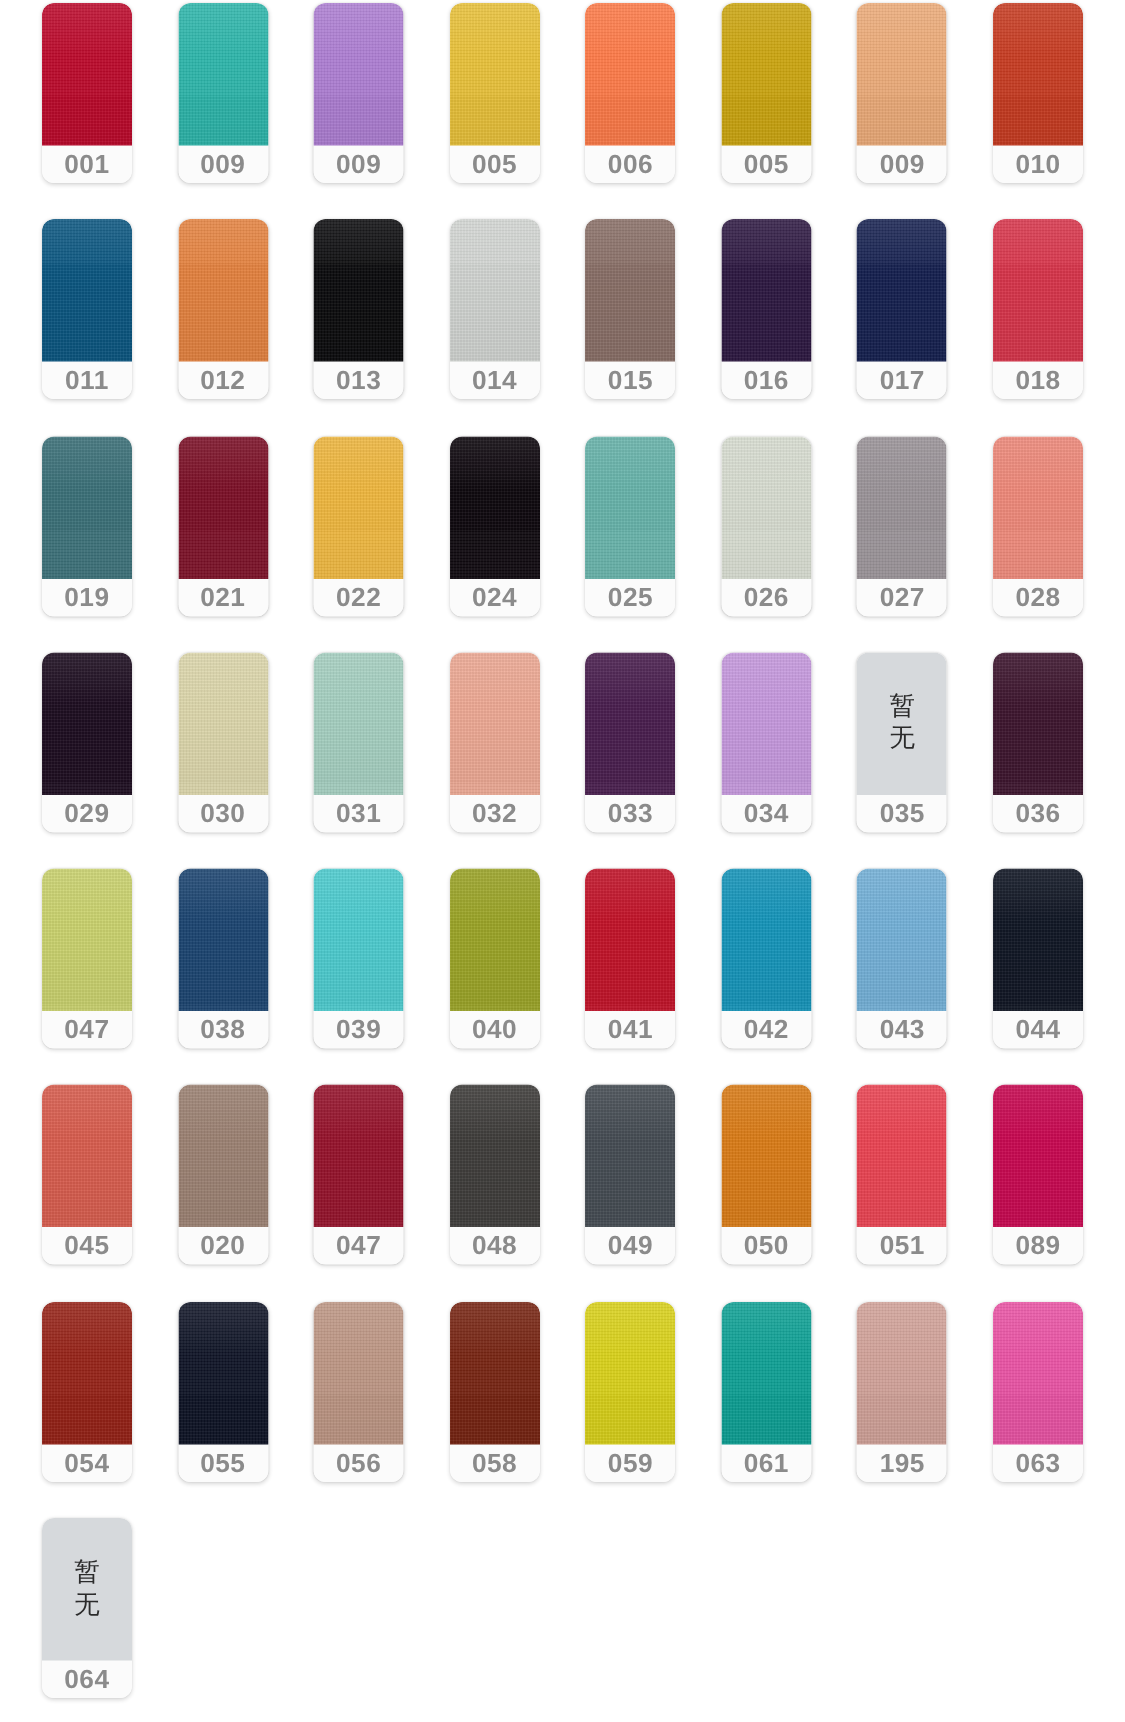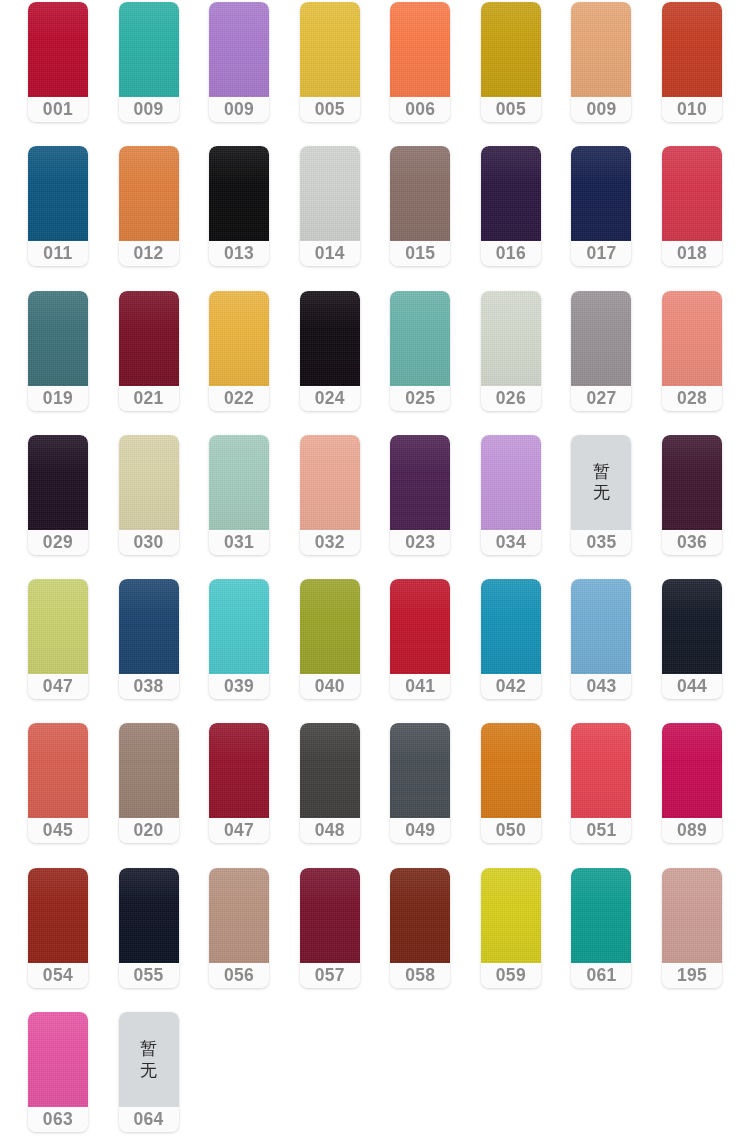--- a/index.html
+++ b/index.html
@@ -203,21 +203,21 @@
     <div class="swatch-card">
       <div class="swatch-color" style="background-color: rgb(165, 207, 192);"></div>
       <div class="swatch-label">031</div>
     </div>
     <div class="swatch-card">
       <div class="swatch-color" style="background-color: rgb(239, 171, 150);"></div>
       <div class="swatch-label">032</div>
     </div>
     <div class="swatch-card">
       <div class="swatch-color" style="background-color: rgb(75, 32, 80);"></div>
-      <div class="swatch-label">023</div>
+      <div class="swatch-label">033</div>
     </div>
     <div class="swatch-card">
       <div class="swatch-color" style="background-color: rgb(197, 152, 221);"></div>
       <div class="swatch-label">034</div>
     </div>
     <div class="swatch-card unavailable">
       <div class="swatch-color" style="background-color: rgb(214, 217, 220);">
         <div class="na-text">
           <span>暂</span>
           <span>无</span>
@@ -299,24 +299,20 @@
     </div>
     <div class="swatch-card">
       <div class="swatch-color" style="background-color: rgb(13, 18, 36);"></div>
       <div class="swatch-label">055</div>
     </div>
     <div class="swatch-card">
       <div class="swatch-color" style="background-color: rgb(187, 148, 130);"></div>
       <div class="swatch-label">056</div>
     </div>
     <div class="swatch-card">
-      <div class="swatch-color" style="background-color: rgb(120, 18, 44);"></div>
-      <div class="swatch-label">057</div>
-    </div>
-    <div class="swatch-card">
       <div class="swatch-color" style="background-color: rgb(119, 37, 19);"></div>
       <div class="swatch-label">058</div>
     </div>
     <div class="swatch-card">
       <div class="swatch-color" style="background-color: rgb(217, 209, 27);"></div>
       <div class="swatch-label">059</div>
     </div>
     <div class="swatch-card">
       <div class="swatch-color" style="background-color: rgb(12, 158, 146);"></div>
       <div class="swatch-label">061</div>

